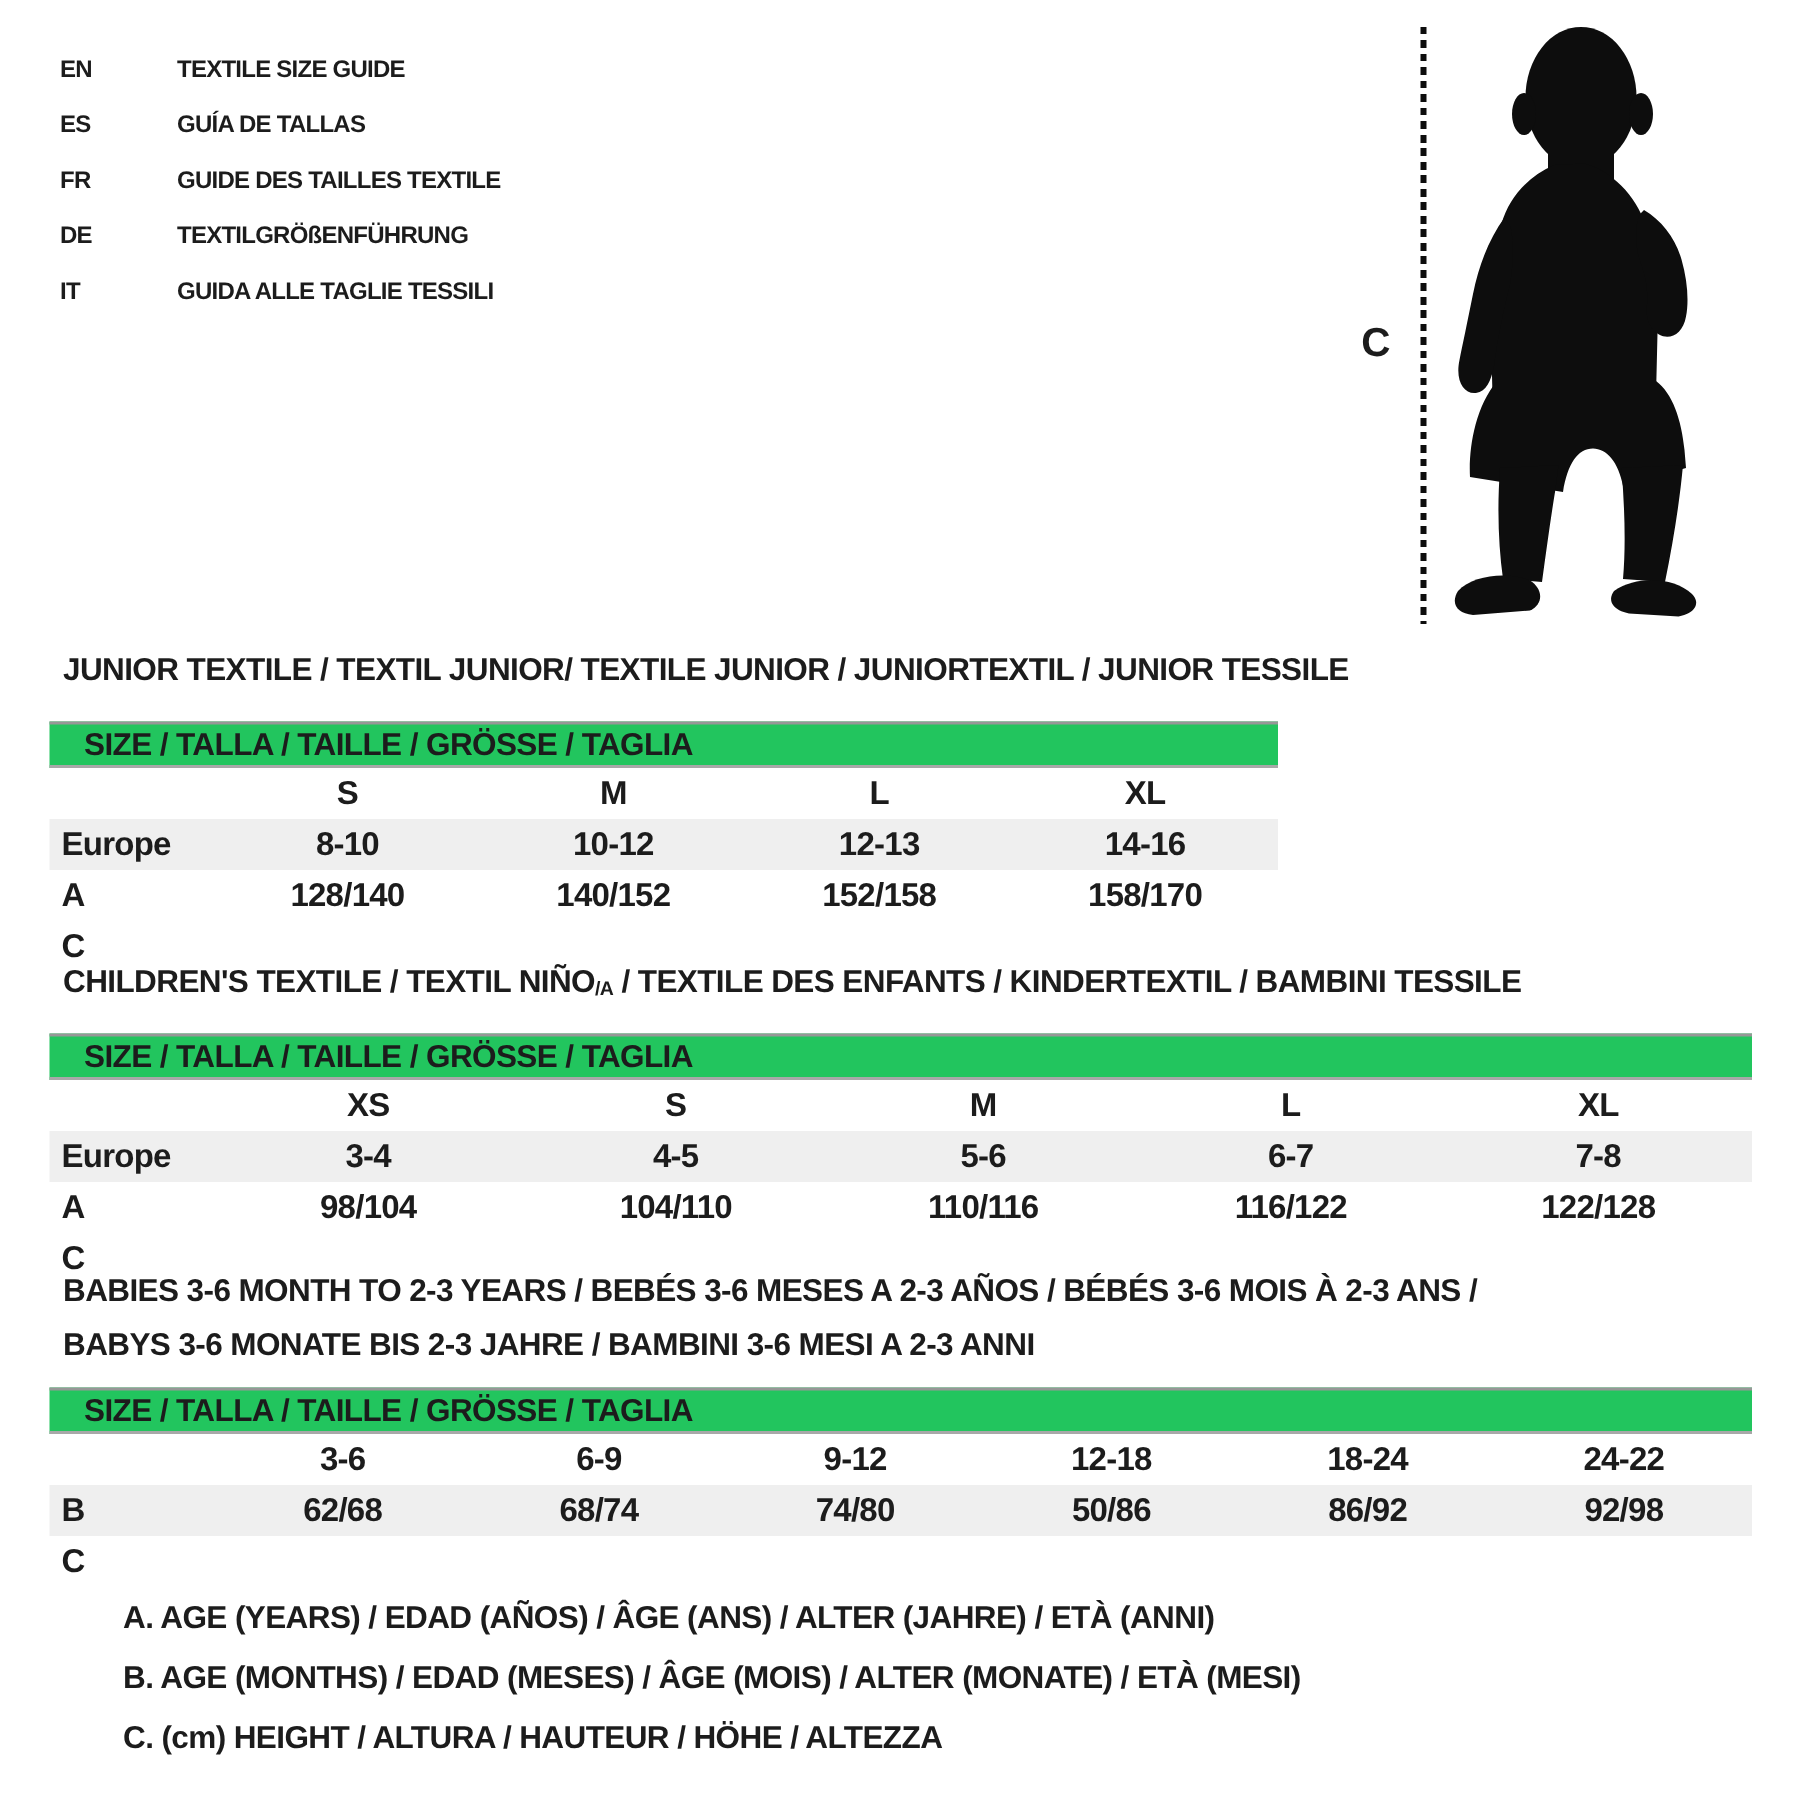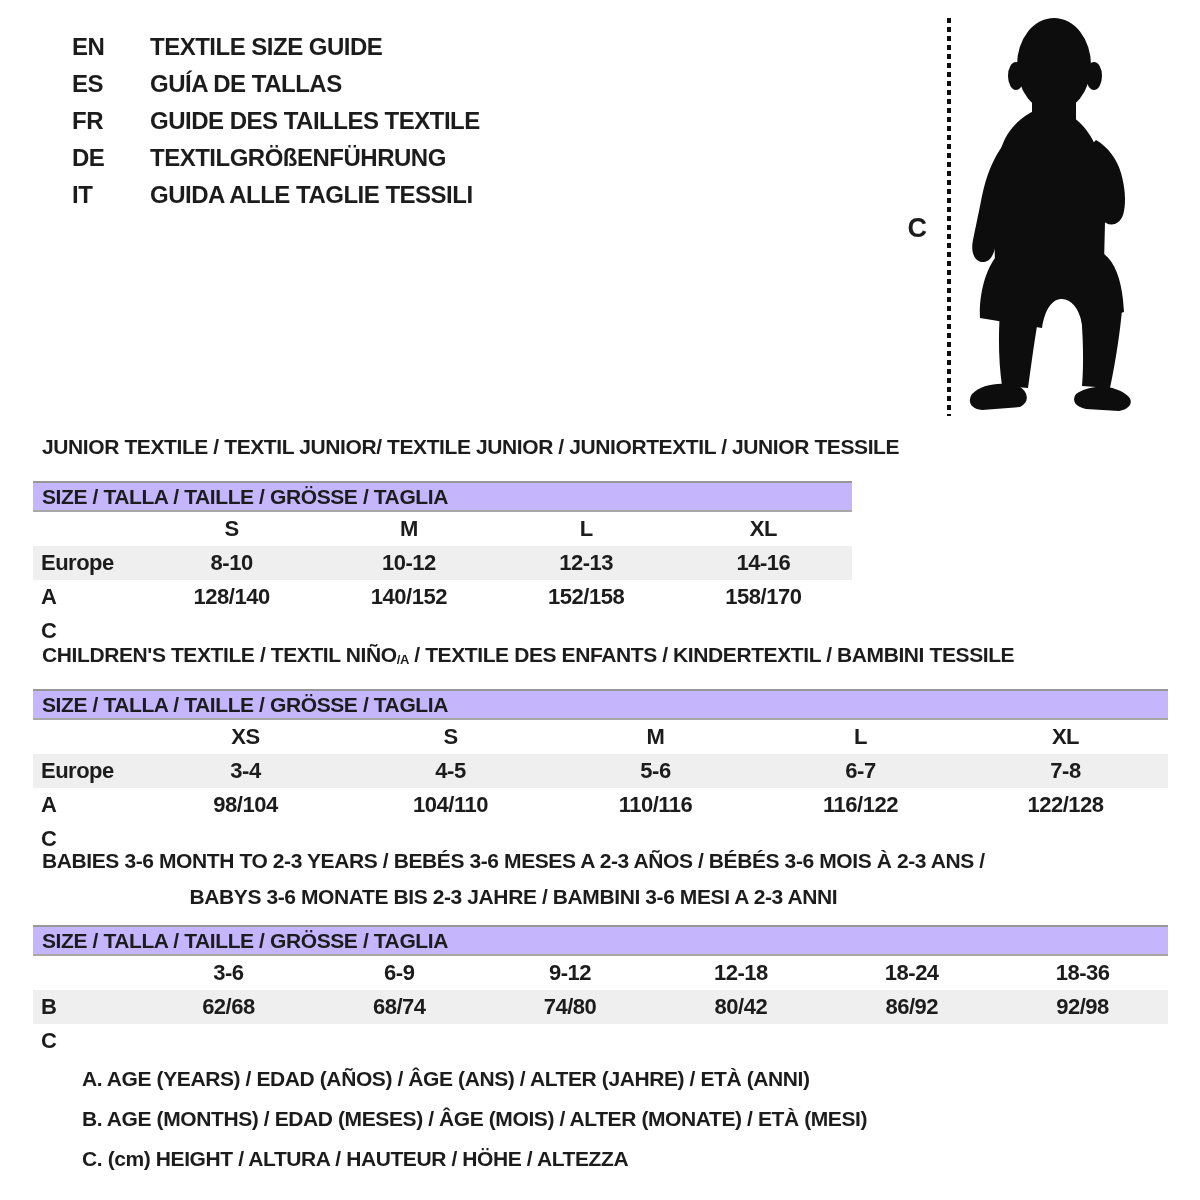--- a/index.html
+++ b/index.html
@@ -6,49 +6,49 @@
   body{
     width:1200px;height:1200px;background:#ffffff;
     font-family:"Liberation Sans", sans-serif;
     font-weight:700;color:#1c1c1c;
     -webkit-font-smoothing:antialiased;
   }
   .page{position:relative;width:1200px;height:1200px;background:#fff;overflow:hidden;}
 
   
   .langs{position:absolute;left:40px;top:28px;}
-  .lang-row{display:flex;height:37px;line-height:37px;font-size:24px;letter-spacing:-0.5px;margin-left:32px;}
+  .lang-row{display:flex;height:37px;line-height:37px;font-size:16px;letter-spacing:-0.5px;}
   .lang-code{width:78px;}
   .lang-label{white-space:nowrap;}
 
   
   .dash-line{
     position:absolute;left:947px;top:18px;width:4px;height:398px;
     background:repeating-linear-gradient(to bottom,#0d0d0d 0 5px,transparent 5px 9px);
   }
   .c-label{position:absolute;left:900px;top:213px;width:34px;text-align:center;font-size:27px;letter-spacing:-0.5px;}
   .baby-svg{position:absolute;left:958px;top:12px;width:186px;height:413px;}
 
   
   .section-title{position:absolute;left:42px;font-size:21px;letter-spacing:-0.4px;line-height:37px;white-space:nowrap;}
   .t1{top:428px;}
   .t2{top:636px;}
-  .t3{top:843px;line-height:36px;text-align:center;}
+  .t3{top:843px;line-height:36px;}
   .title-line{white-space:nowrap;}
   .sub{font-size:13px;position:relative;top:2px;}
 
   
   .size-table{position:absolute;left:33px;}
   .tbl1{top:481px;width:819px;}
   .tbl2{top:689px;width:1135px;}
   .tbl3{top:925px;width:1135px;}
   .bar{
-    height:27px;line-height:27px;background:#c4b5fd;
+    height:27px;line-height:27px;background:#22c55e;
     border-top:2px solid #979797;border-bottom:2px solid #a8a8a8;
-    padding-left:9px;font-size:21px;letter-spacing:-0.4px;
+    padding-left:23px;font-size:21px;letter-spacing:-0.4px;
   }
   .trow{display:flex;height:34px;line-height:34px;font-size:22px;letter-spacing:-0.5px;}
   .trow.shade{background:#efefef;}
   .tlabel{width:110px;padding-left:8px;box-sizing:border-box;margin-top:34px;}
   .tcell{flex:1;text-align:center;}
 
   
   .legend{position:absolute;left:42px;top:1059px;margin-left:40px;}
   .legend-line{height:40px;line-height:40px;font-size:21px;letter-spacing:-0.4px;white-space:nowrap;}
 </style>
@@ -165,28 +165,28 @@
     </div>
   <div class="size-table tbl3">
       <div class="bar">SIZE / TALLA / TAILLE / GRÖSSE / TAGLIA</div>
       <div class="trow">
         <span class="tlabel">B</span>
         <span class="tcell">3-6</span>
         <span class="tcell">6-9</span>
         <span class="tcell">9-12</span>
         <span class="tcell">12-18</span>
         <span class="tcell">18-24</span>
-        <span class="tcell">18-36</span>
+        <span class="tcell">24-22</span>
       </div>
       <div class="trow shade">
         <span class="tlabel">C</span>
         <span class="tcell">62/68</span>
         <span class="tcell">68/74</span>
         <span class="tcell">74/80</span>
-        <span class="tcell">80/42</span>
+        <span class="tcell">50/86</span>
         <span class="tcell">86/92</span>
         <span class="tcell">92/98</span>
       </div>
     </div>
 
   <div class="legend">
       <div class="legend-line">A. AGE (YEARS) / EDAD (AÑOS) / ÂGE (ANS) / ALTER (JAHRE) / ETÀ (ANNI)</div>
       <div class="legend-line">B. AGE (MONTHS) / EDAD (MESES) / ÂGE (MOIS) / ALTER (MONATE) / ETÀ (MESI)</div>
       <div class="legend-line">C. (cm) HEIGHT / ALTURA / HAUTEUR / HÖHE / ALTEZZA</div>
     </div>

